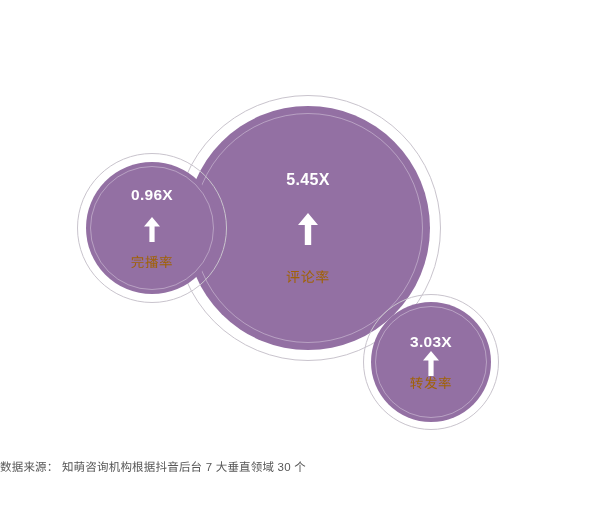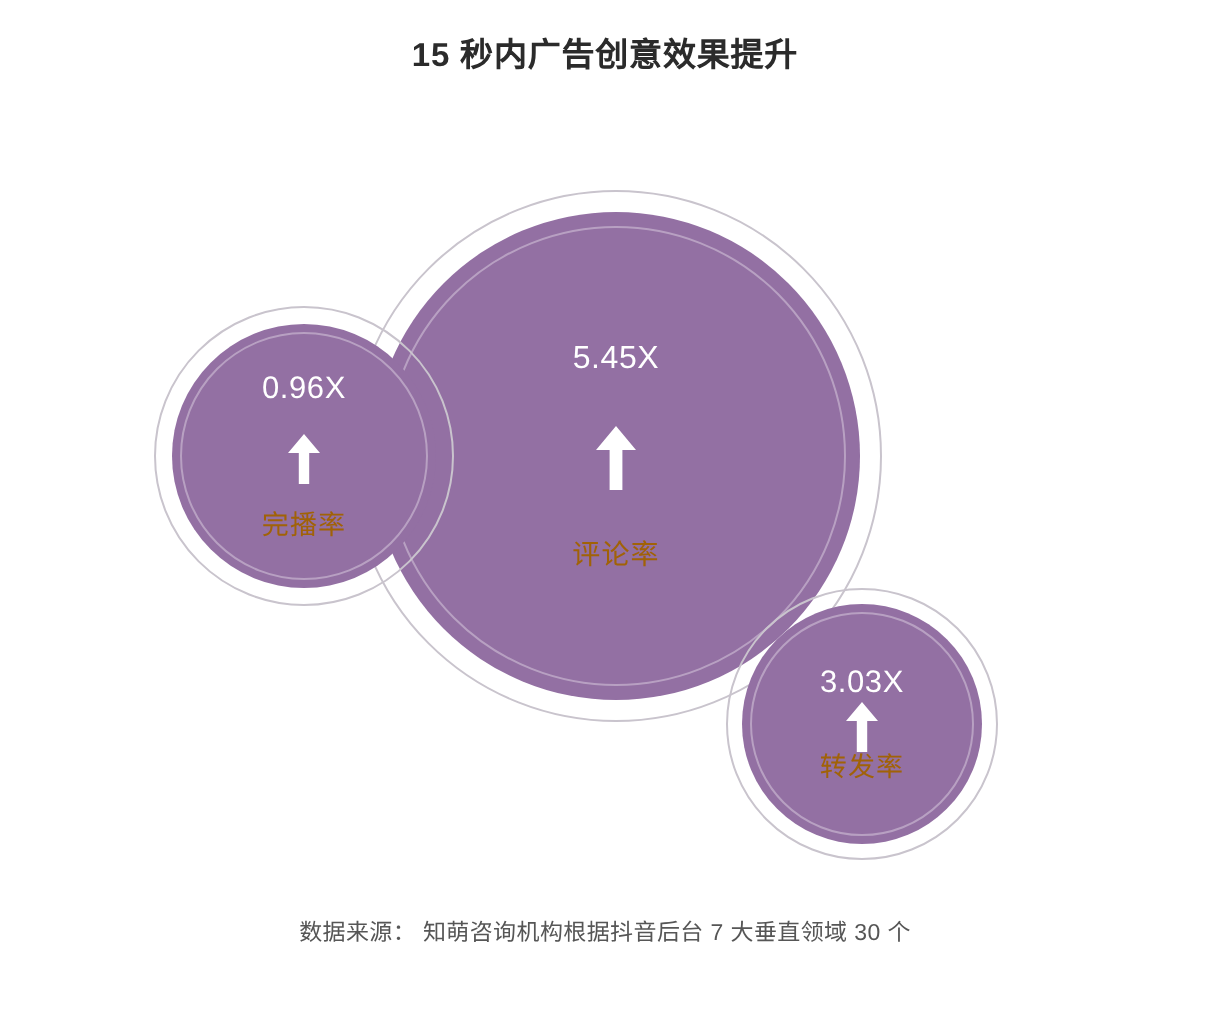--- a/index.html
+++ b/index.html
@@ -83,21 +83,21 @@
     flex-direction: column;
     align-items: center;
     justify-content: center;
     color: #ffffff;
     text-align: center;
     pointer-events: none;
   }
 
   .bubble-value {
     font-size: 15.5px;
-    font-weight: normal;
+    font-weight: bold;
     color: #ffffff;
     letter-spacing: 0.3px;
     line-height: 1;
   }
 
   .bubble-value.big { font-size: 16px; }
 
   .arrow-icon {
     display: block;
     line-height: 0;
@@ -111,34 +111,32 @@
   }
 
   .bubble-label.big { font-size: 14px; }
 
   
   .chart-footnote {
     position: absolute;
     left: 0;
     top: 458px;
     width: 605px;
-    text-align: center;
     font-size: 11.5px;
     color: #565656;
     line-height: 1.65;
     letter-spacing: 0.2px;
   }
   .chart-footnote .fn-line { display: block; }
 </style>
 </head>
 <body style="background: rgb(255, 255, 255);">
 
 <div id="chart-root">
 
-  <div class="chart-title" style="color: rgb(43, 43, 43);">15 秒内广告创意效果提升</div>
 
   <div class="bubble-stage">
 
     <div class="bubble">
       <div class="bubble-ring" style="left: 175px; top: 40px; width: 266px; height: 266px; border-color: rgb(201, 196, 205);"></div>
       <div class="bubble-disc" style="left: 186px; top: 51px; width: 244px; height: 244px; background: rgb(147, 112, 163);">
         <div class="bubble-innerline" style="left: 7px; top: 7px; width: 230px; height: 230px;"></div>
       </div>
       <div class="bubble-content" style="left: 186px; top: 51px; width: 244px; height: 244px; color: rgb(255, 255, 255); row-gap: 24px;">
         <div class="bubble-value big">5.45X</div>

